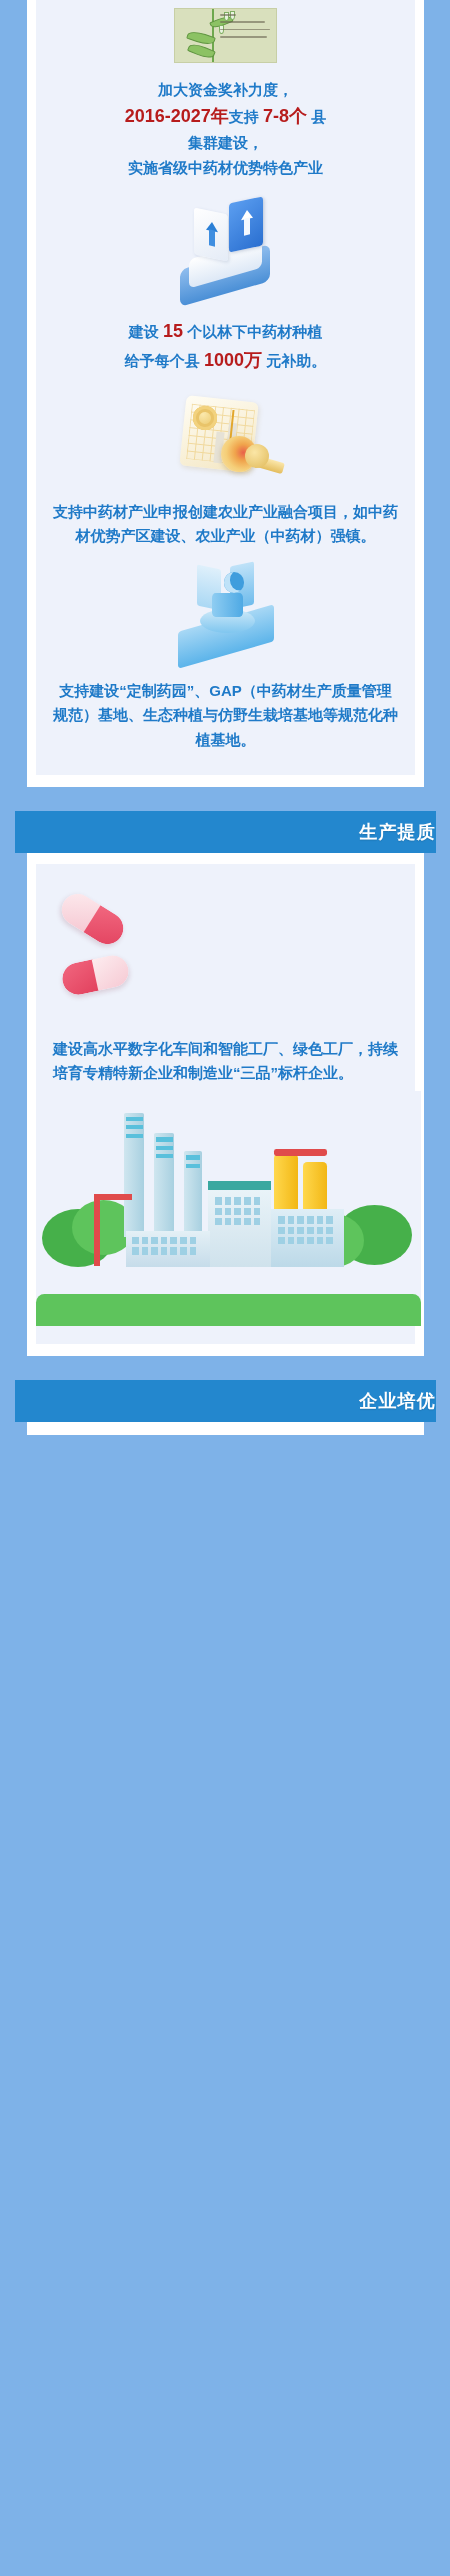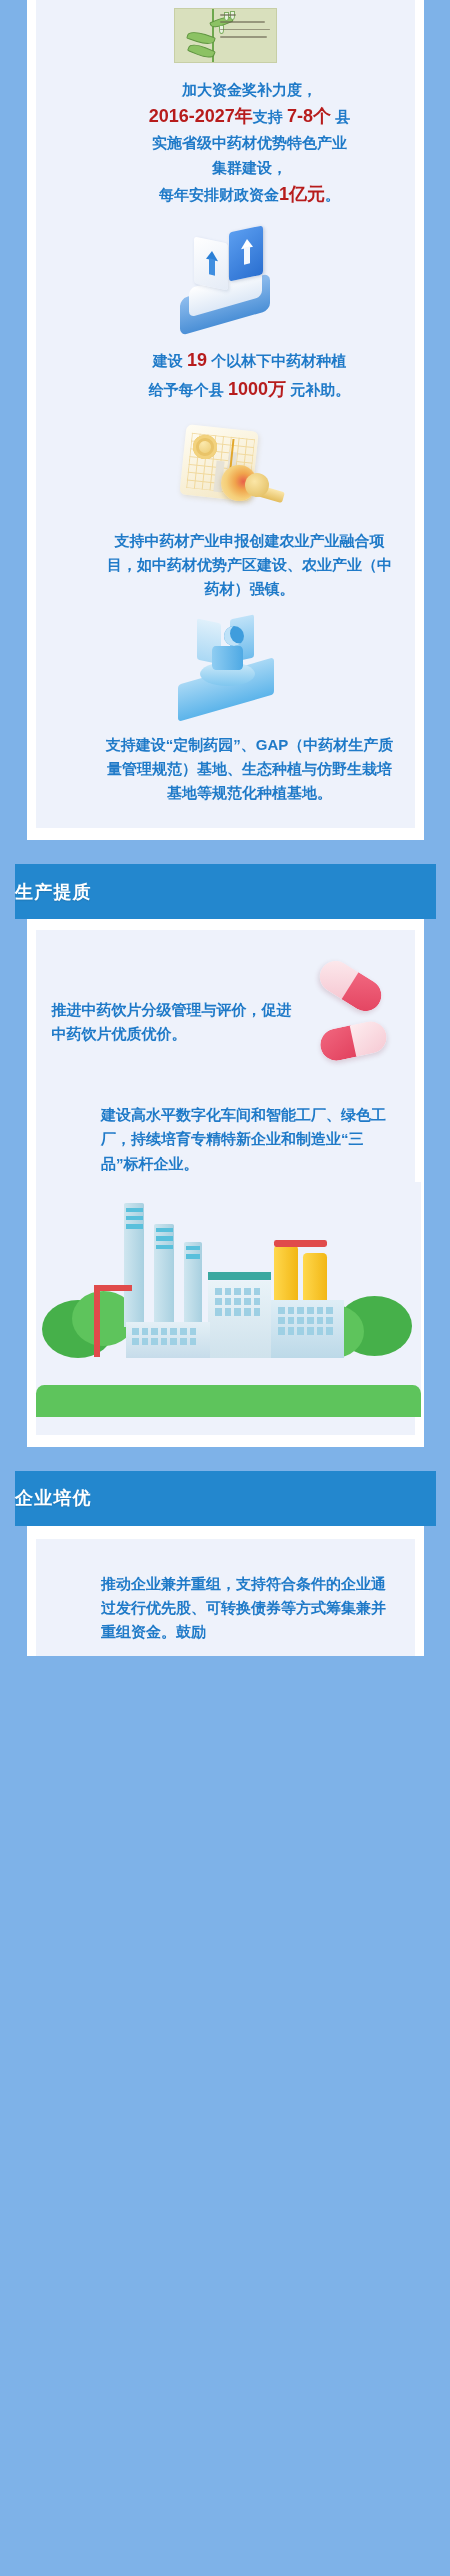--- a/index.html
+++ b/index.html
@@ -10,32 +10,32 @@
   }
   .page { width:451px; position:relative; background:#7eb2e8; }
 
   
   .white-col { background:#ffffff; margin:0 27px; padding:0 0; }
   .inner { background:#eef2fb; margin:0 9px; padding:0 0; }
 
   .section-header {
     background:#2387ce;
     margin:0 15px;
-    height:55px;
-    display:flex; align-items:center; justify-content:flex-start;
+    height:42px;
+    display:flex; align-items:center; justify-content:flex-end;
   }
   .section-header .title {
     color:#ffffff; font-size:18px; font-weight:bold; letter-spacing:1.2px;
     text-shadow:0 0.6px 1.2px rgba(0,0,0,.12);
   }
   .gap { height:24px; background:#7eb2e8; }
 
   .para {
     color:#1f7ac8; font-weight:bold; font-size:15px; line-height:1.62;
-    text-align:center; padding:6px 17px;margin-left:48px;
+    text-align:center; padding:6px 17px;
   }
   .para.left { text-align:left; }
   .hl-lg { color:#b71c1c; font-size:18px; }
 
   .illus-wrap { display:flex; justify-content:center; align-items:center; padding:8.4px 0; }
 
   .row { display:flex; align-items:center; padding:3.6px 15.6px; }
   .row .txt { color:#1f7ac8; font-weight:bold; font-size:15px; line-height:1.6; flex:1; }
   .row.rev .txt { order:1; }
   .row.rev .ic  { order:2; }
@@ -215,43 +215,40 @@
               <i style="width:90%"></i>
             </div>
         </div>
       </div>
 
       <div class="para">
         <div><span>加大资金奖补力度，</span></div>
         <div>
           <span class="hl-lg">2016-2027年</span><span>支持 </span><span class="hl-lg">7-8个</span><span> 县</span>
         </div>
+        <div><span>集群建设，</span></div>
         <div><span>实施省级中药材优势特色产业</span></div>
-        <div><span>集群建设，</span></div>
-        <div>
-          <span>每年安排财政资金</span><span class="hl-lg">1亿元</span><span>。</span>
-        </div>
       </div>
 
       <div class="illus-wrap">
         <div class="ped">
           <div class="ped-base"></div>
           <div class="ped-base2"></div>
           <div class="card-w"></div>
           <div class="card-b"></div>
           <div class="arr arr-up-blue"></div>
             <div class="arr-up-blue-s"></div>
           <div class="arr arr-up-white"></div>
             <div class="arr-up-white-s"></div>
         </div>
       </div>
 
       <div class="para">
         <div>
-          <span>建设 </span><span class="hl-lg">19</span><span> 个以林下中药材种植</span>
+          <span>建设 </span><span class="hl-lg">15</span><span> 个以林下中药材种植</span>
         </div>
         <div>
           <span>给予每个县 </span><span class="hl-lg">1000万</span><span> 元补助。</span>
         </div>
       </div>
 
       <div class="illus-wrap">
         <div class="gold">
           <div class="gold-panel"></div>
           <div class="gold-grid"></div>
@@ -293,21 +290,20 @@
 
   <div class="white-col">
     <div style="height:10.8px"></div>
     <div class="inner">
       <div style="height:10.8px"></div>
 
 
       <div style="height:14.4px"></div>
 
       <div class="row rev">
-        <div class="txt" style="padding-right:10.8px;">推进中药饮片分级管理与评价，促进中药饮片优质优价。</div>
         <div class="ic">
           <div class="caps-wrap">
             <div class="capsule cap1">
                 <div class="half-l"></div>
                 <div class="half-r"></div>
               </div>
             <div class="capsule cap2">
                 <div class="half-l"></div>
                 <div class="half-r"></div>
               </div>
@@ -423,21 +419,16 @@
   </div>
 
   <div class="gap"></div>
 
   <div class="section-header">
     <span class="title">企业培优</span>
   </div>
 
   <div class="white-col">
     <div style="height:13.2px"></div>
-    <div class="inner">
-      <div style="height:26.5px"></div>
-      <div class="para left">推动企业兼并重组，支持符合条件的企业通过发行优先股、可转换债券等方式筹集兼并重组资金。鼓励</div>
-      <div style="height:6px"></div>
-    </div>
   </div>
 
 </div>
 
 
 </body></html>

